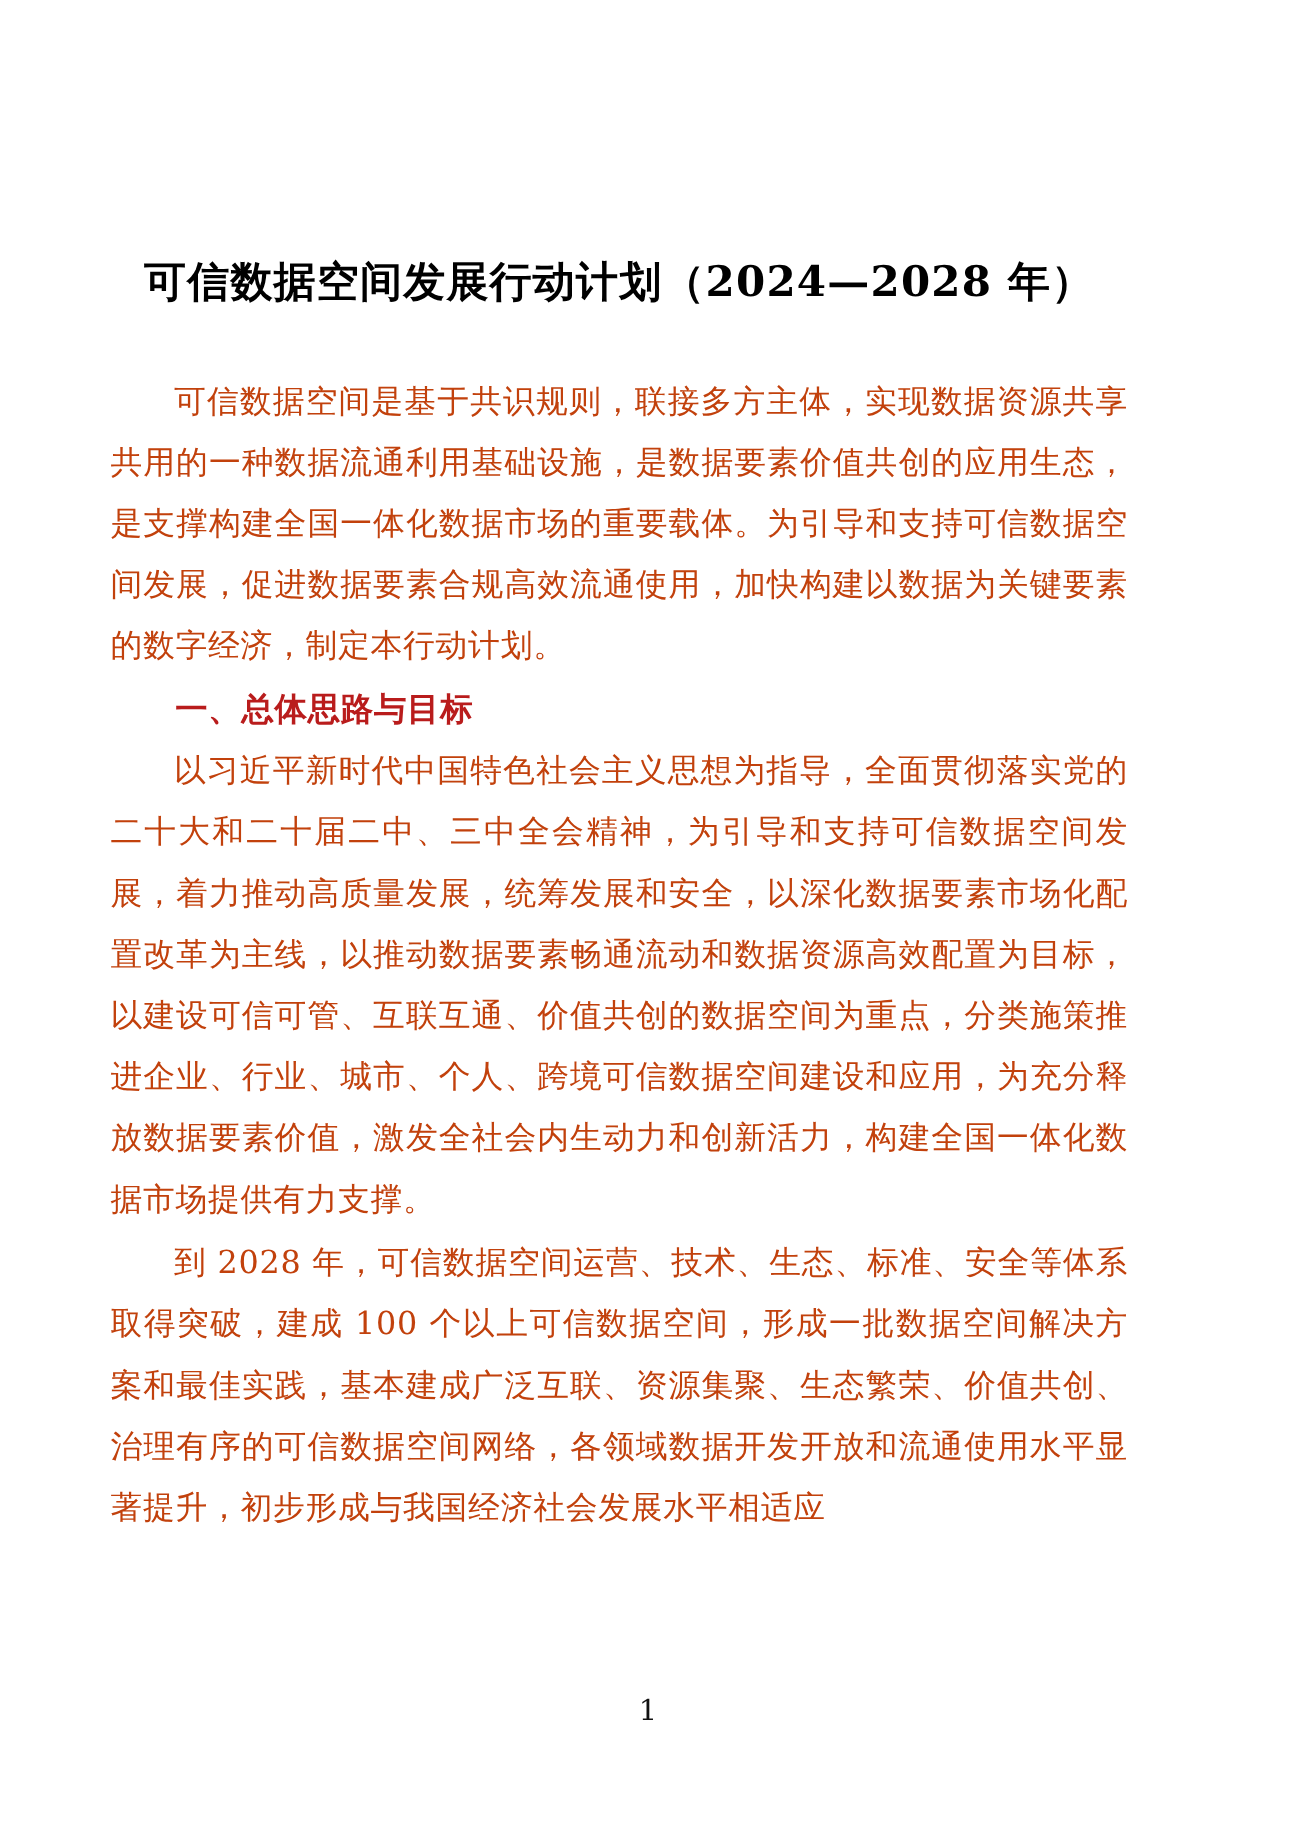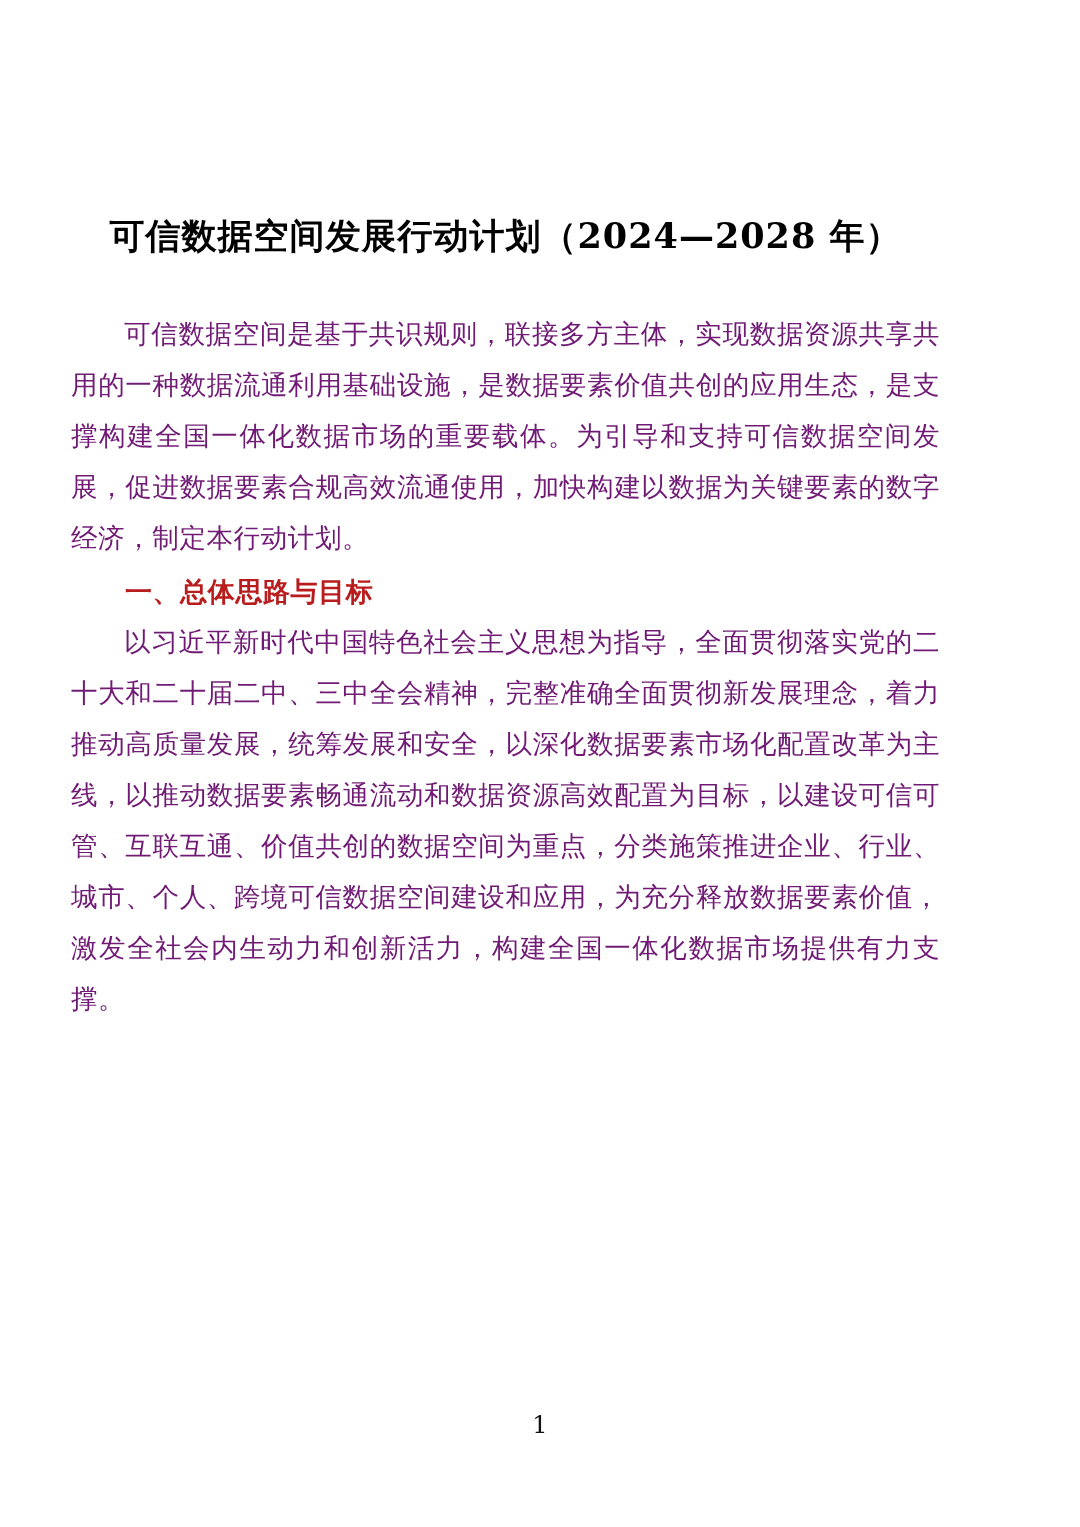--- a/index.html
+++ b/index.html
@@ -15,41 +15,40 @@
     position: relative;
     overflow: hidden;
   }
   .page {
     position: absolute;
     left: 0;
     top: 0;
     width: 1080px;
     height: 1527px;
     box-sizing: border-box;
-    padding: 210px 140px 0 71px;
+    padding: 210px 140px 0 92px;
   }
   .doc-title {
     font-size: 35px;
     font-weight: bold;
     letter-spacing: 1px;
     text-align: center;
     line-height: 1.5;
     margin: 0 0 46px 0;
     color: #000;
   }
   .para {
     font-size: 26.5px;
     line-height: 51px;
     text-align: justify;
     text-justify: inter-ideograph;
     margin: 0 0 2px 0;
     text-indent: 2em;
     letter-spacing: 0.6px;
-    color: #701a75;
-    font-family: Liberation Serif, serif;
+    color: #c2410c;
   }
   .section-heading {
     font-size: 27px;
     font-weight: bold;
     line-height: 51px;
     margin: 0;
     text-indent: 2em;
     letter-spacing: 0.6px;
     color: #b91c1c;
     font-family: "DejaVu Sans", "Liberation Sans", sans-serif;
@@ -69,18 +68,19 @@
 <body>
 
 <div class="page">
 
   <h1 class="doc-title">可信数据空间发展行动计划（2024—2028 年）</h1>
 
   <p class="para">可信数据空间是基于共识规则，联接多方主体，实现数据资源共享共用的一种数据流通利用基础设施，是数据要素价值共创的应用生态，是支撑构建全国一体化数据市场的重要载体。为引导和支持可信数据空间发展，促进数据要素合规高效流通使用，加快构建以数据为关键要素的数字经济，制定本行动计划。</p>
 
   <p class="section-heading">一、总体思路与目标</p>
 
-  <p class="para">以习近平新时代中国特色社会主义思想为指导，全面贯彻落实党的二十大和二十届二中、三中全会精神，完整准确全面贯彻新发展理念，着力推动高质量发展，统筹发展和安全，以深化数据要素市场化配置改革为主线，以推动数据要素畅通流动和数据资源高效配置为目标，以建设可信可管、互联互通、价值共创的数据空间为重点，分类施策推进企业、行业、城市、个人、跨境可信数据空间建设和应用，为充分释放数据要素价值，激发全社会内生动力和创新活力，构建全国一体化数据市场提供有力支撑。</p>
+  <p class="para">以习近平新时代中国特色社会主义思想为指导，全面贯彻落实党的二十大和二十届二中、三中全会精神，为引导和支持可信数据空间发展，着力推动高质量发展，统筹发展和安全，以深化数据要素市场化配置改革为主线，以推动数据要素畅通流动和数据资源高效配置为目标，以建设可信可管、互联互通、价值共创的数据空间为重点，分类施策推进企业、行业、城市、个人、跨境可信数据空间建设和应用，为充分释放数据要素价值，激发全社会内生动力和创新活力，构建全国一体化数据市场提供有力支撑。</p>
 
+  <p class="para">到 2028 年，可信数据空间运营、技术、生态、标准、安全等体系取得突破，建成 100 个以上可信数据空间，形成一批数据空间解决方案和最佳实践，基本建成广泛互联、资源集聚、生态繁荣、价值共创、治理有序的可信数据空间网络，各领域数据开发开放和流通使用水平显著提升，初步形成与我国经济社会发展水平相适应</p>
 
   <div class="page-number">1</div>
 
 </div>
 
 </body></html>

